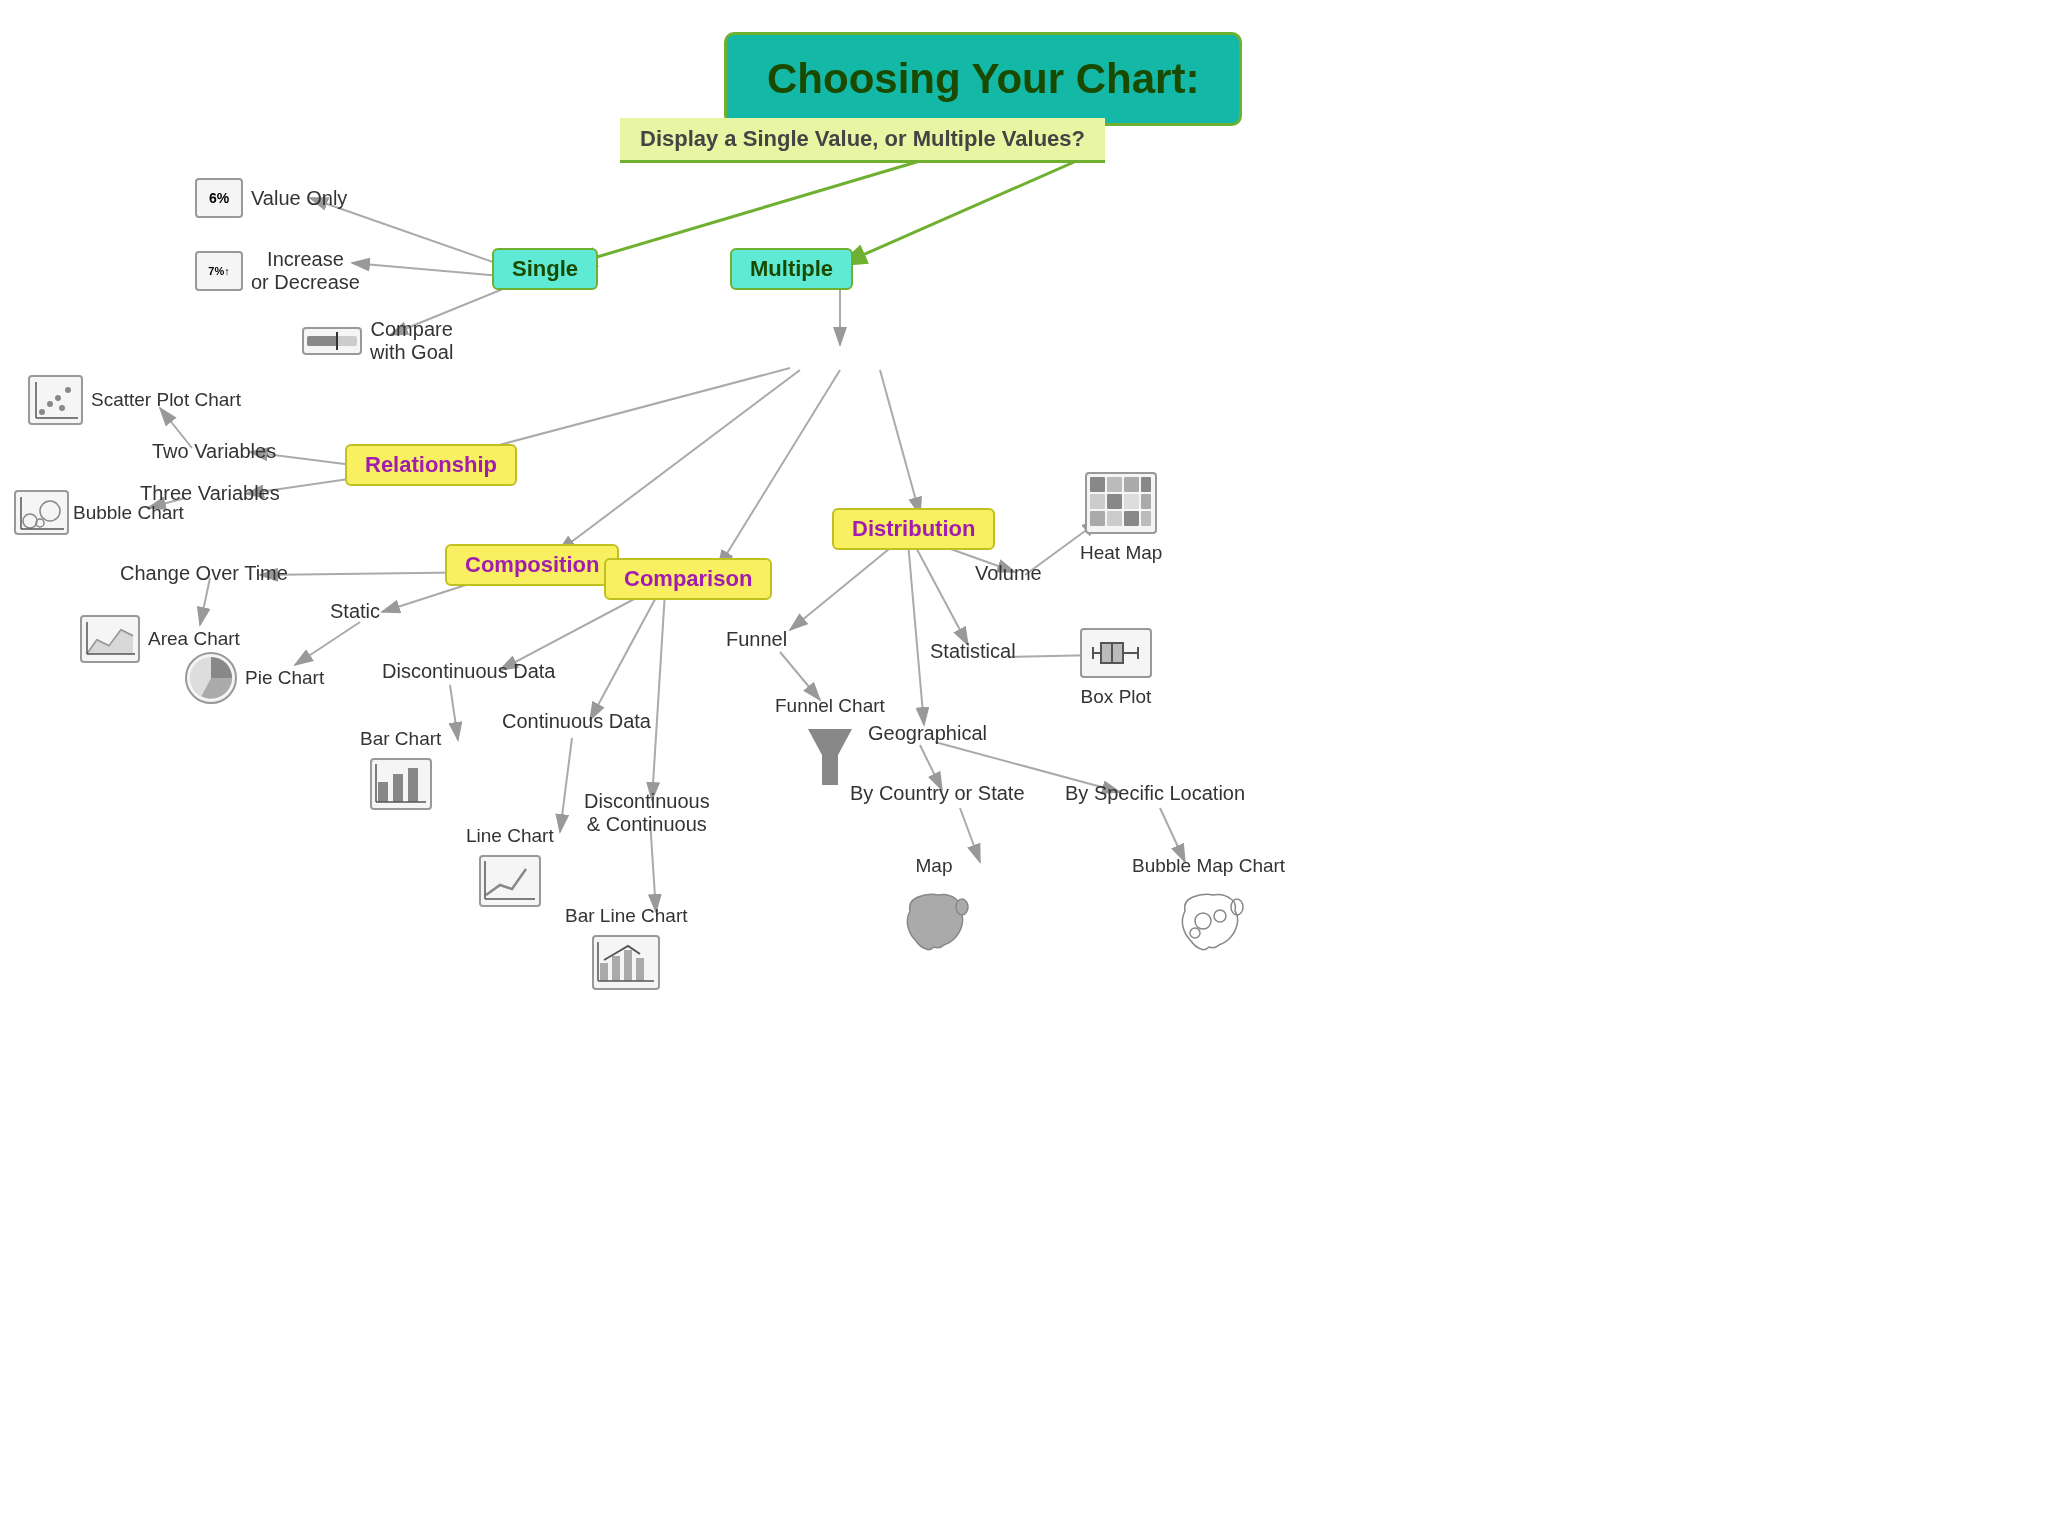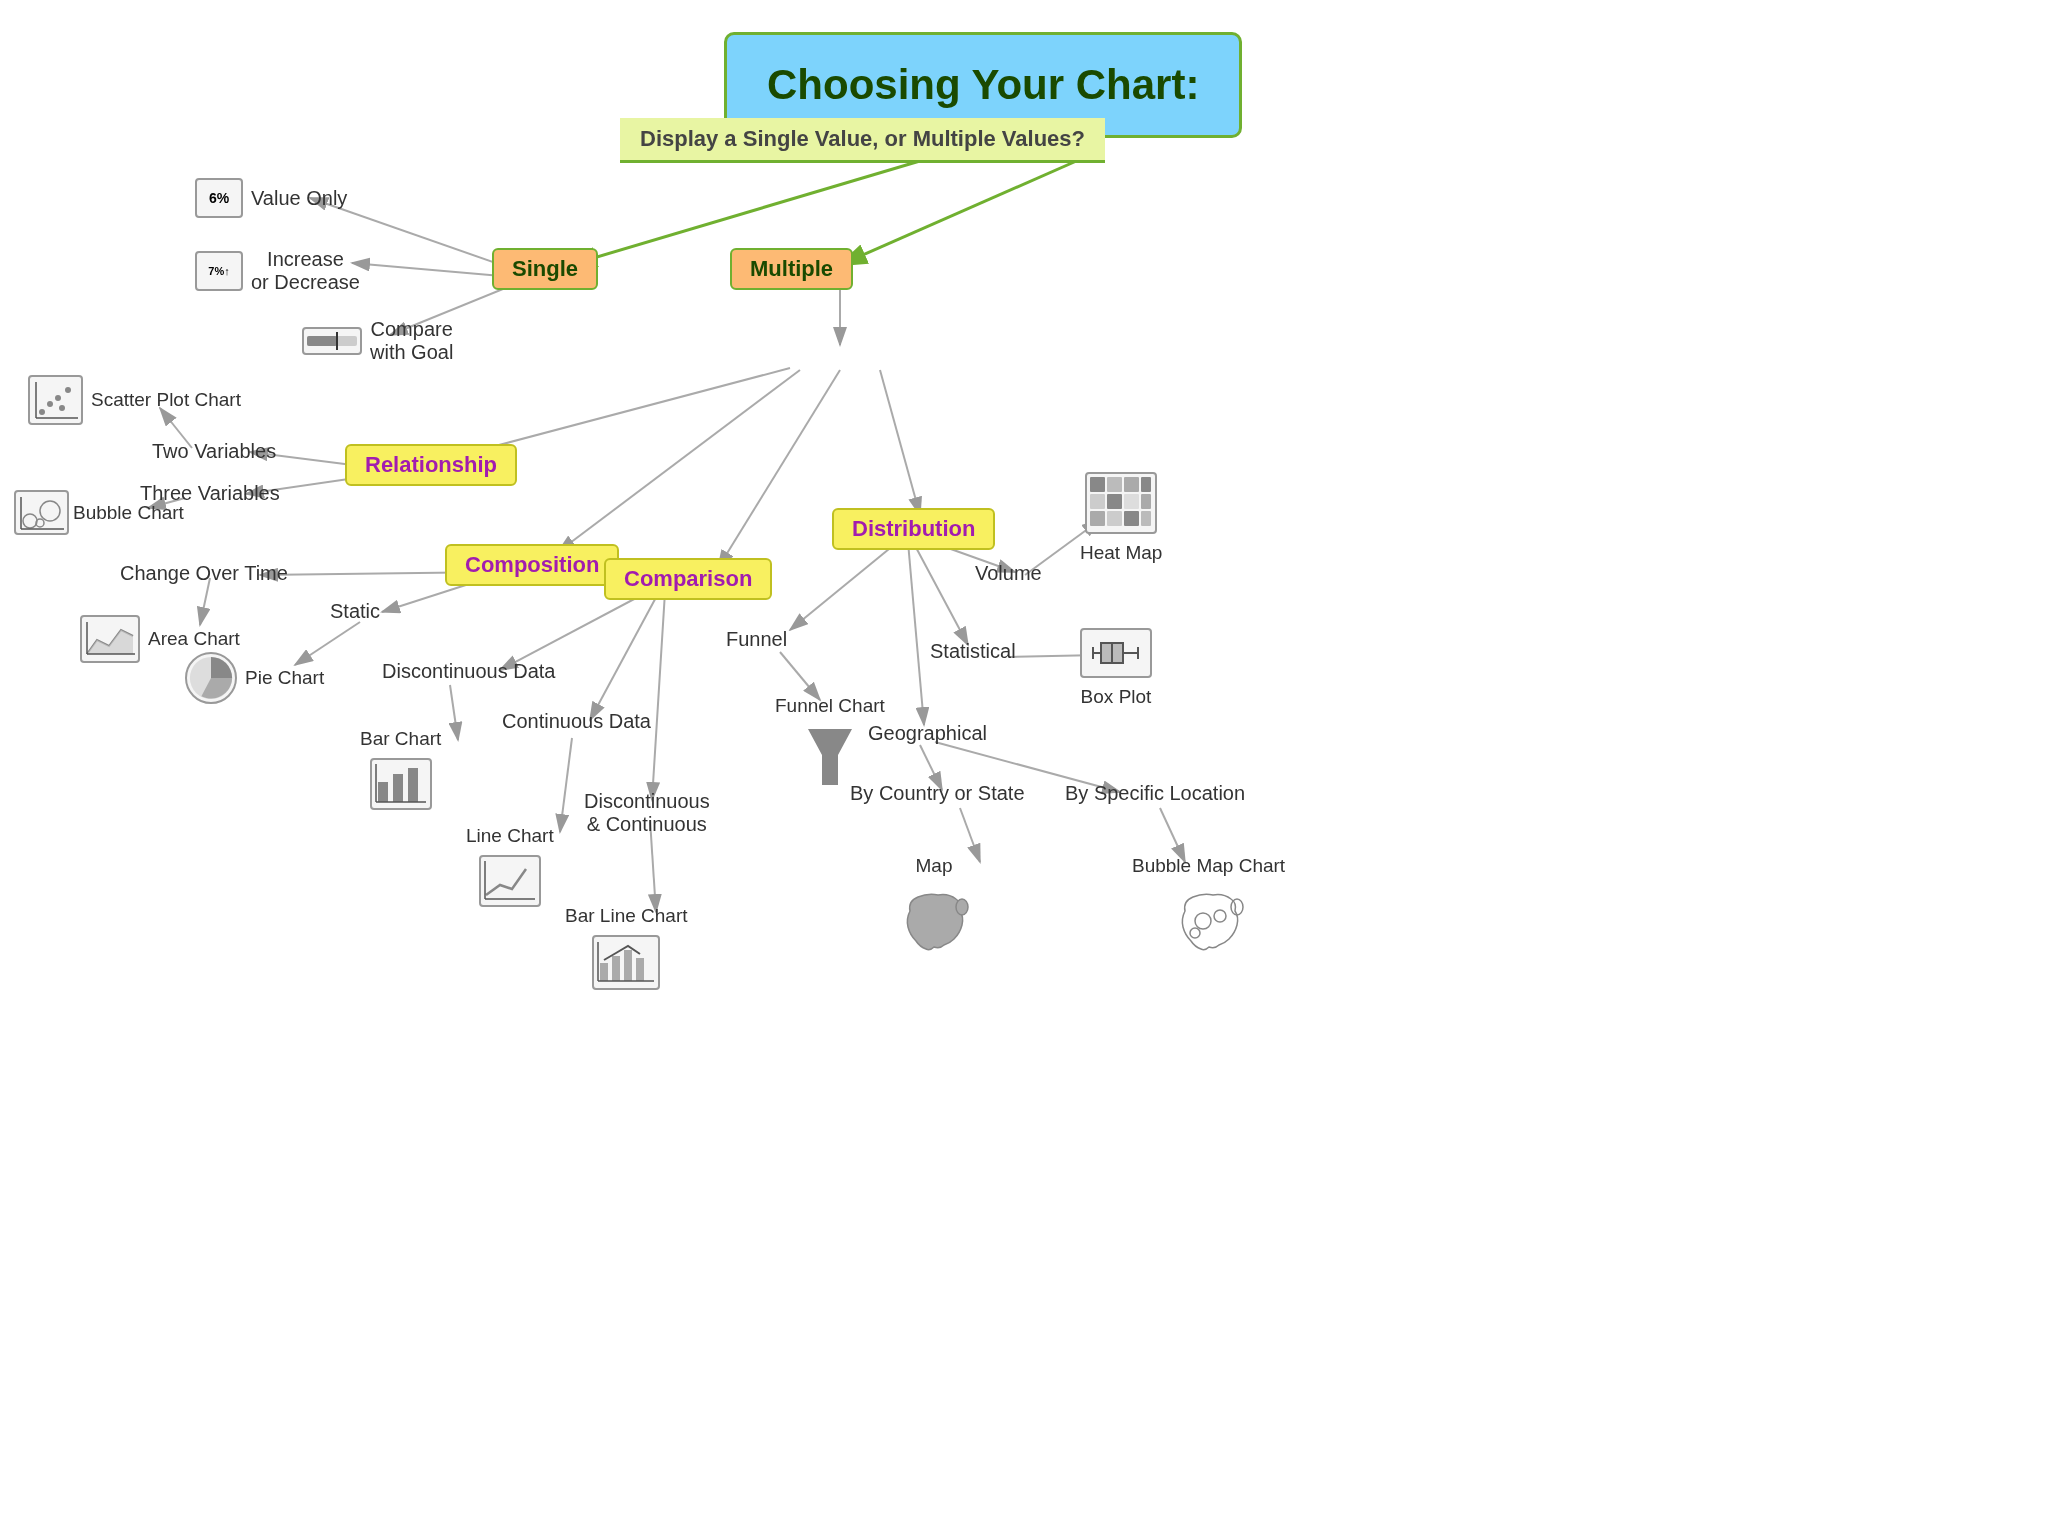--- a/index.html
+++ b/index.html
@@ -34,21 +34,21 @@
       background: #e8f5a3;
       border: 2px solid #b0c030;
       border-radius: 6px;
       padding: 6px 18px;
       font-size: 22px;
       font-weight: bold;
       color: #333;
       white-space: nowrap;
     }
     .label-box.green {
-      background: #fdba74;
+      background: #5eead4;
       border-color: #70b030;
       color: #1a4a00;
     }
     .label-box.yellow {
       background: #f8f060;
       border-color: #c0c020;
       color: #a21caf;
     }
     .question-box {
       background: #e8f5a3;
@@ -68,24 +68,24 @@
     }
     .icon-box {
       border: 2px solid #999;
       border-radius: 4px;
       background: #f5f5f5;
       display: flex;
       align-items: center;
       justify-content: center;
     }
     .title-box {
-      background: #7dd3fc;
+      background: #14b8a6;
       border: 3px solid #70b030;
       border-radius: 10px;
-      padding: 26px 40px;
+      padding: 20px 40px;
       font-size: 42px;
       font-weight: bold;
       color: #1a4a00;
     }
   </style>
 </head>
 <body>
 
 <div id="canvas">
   <svg id="lines">

